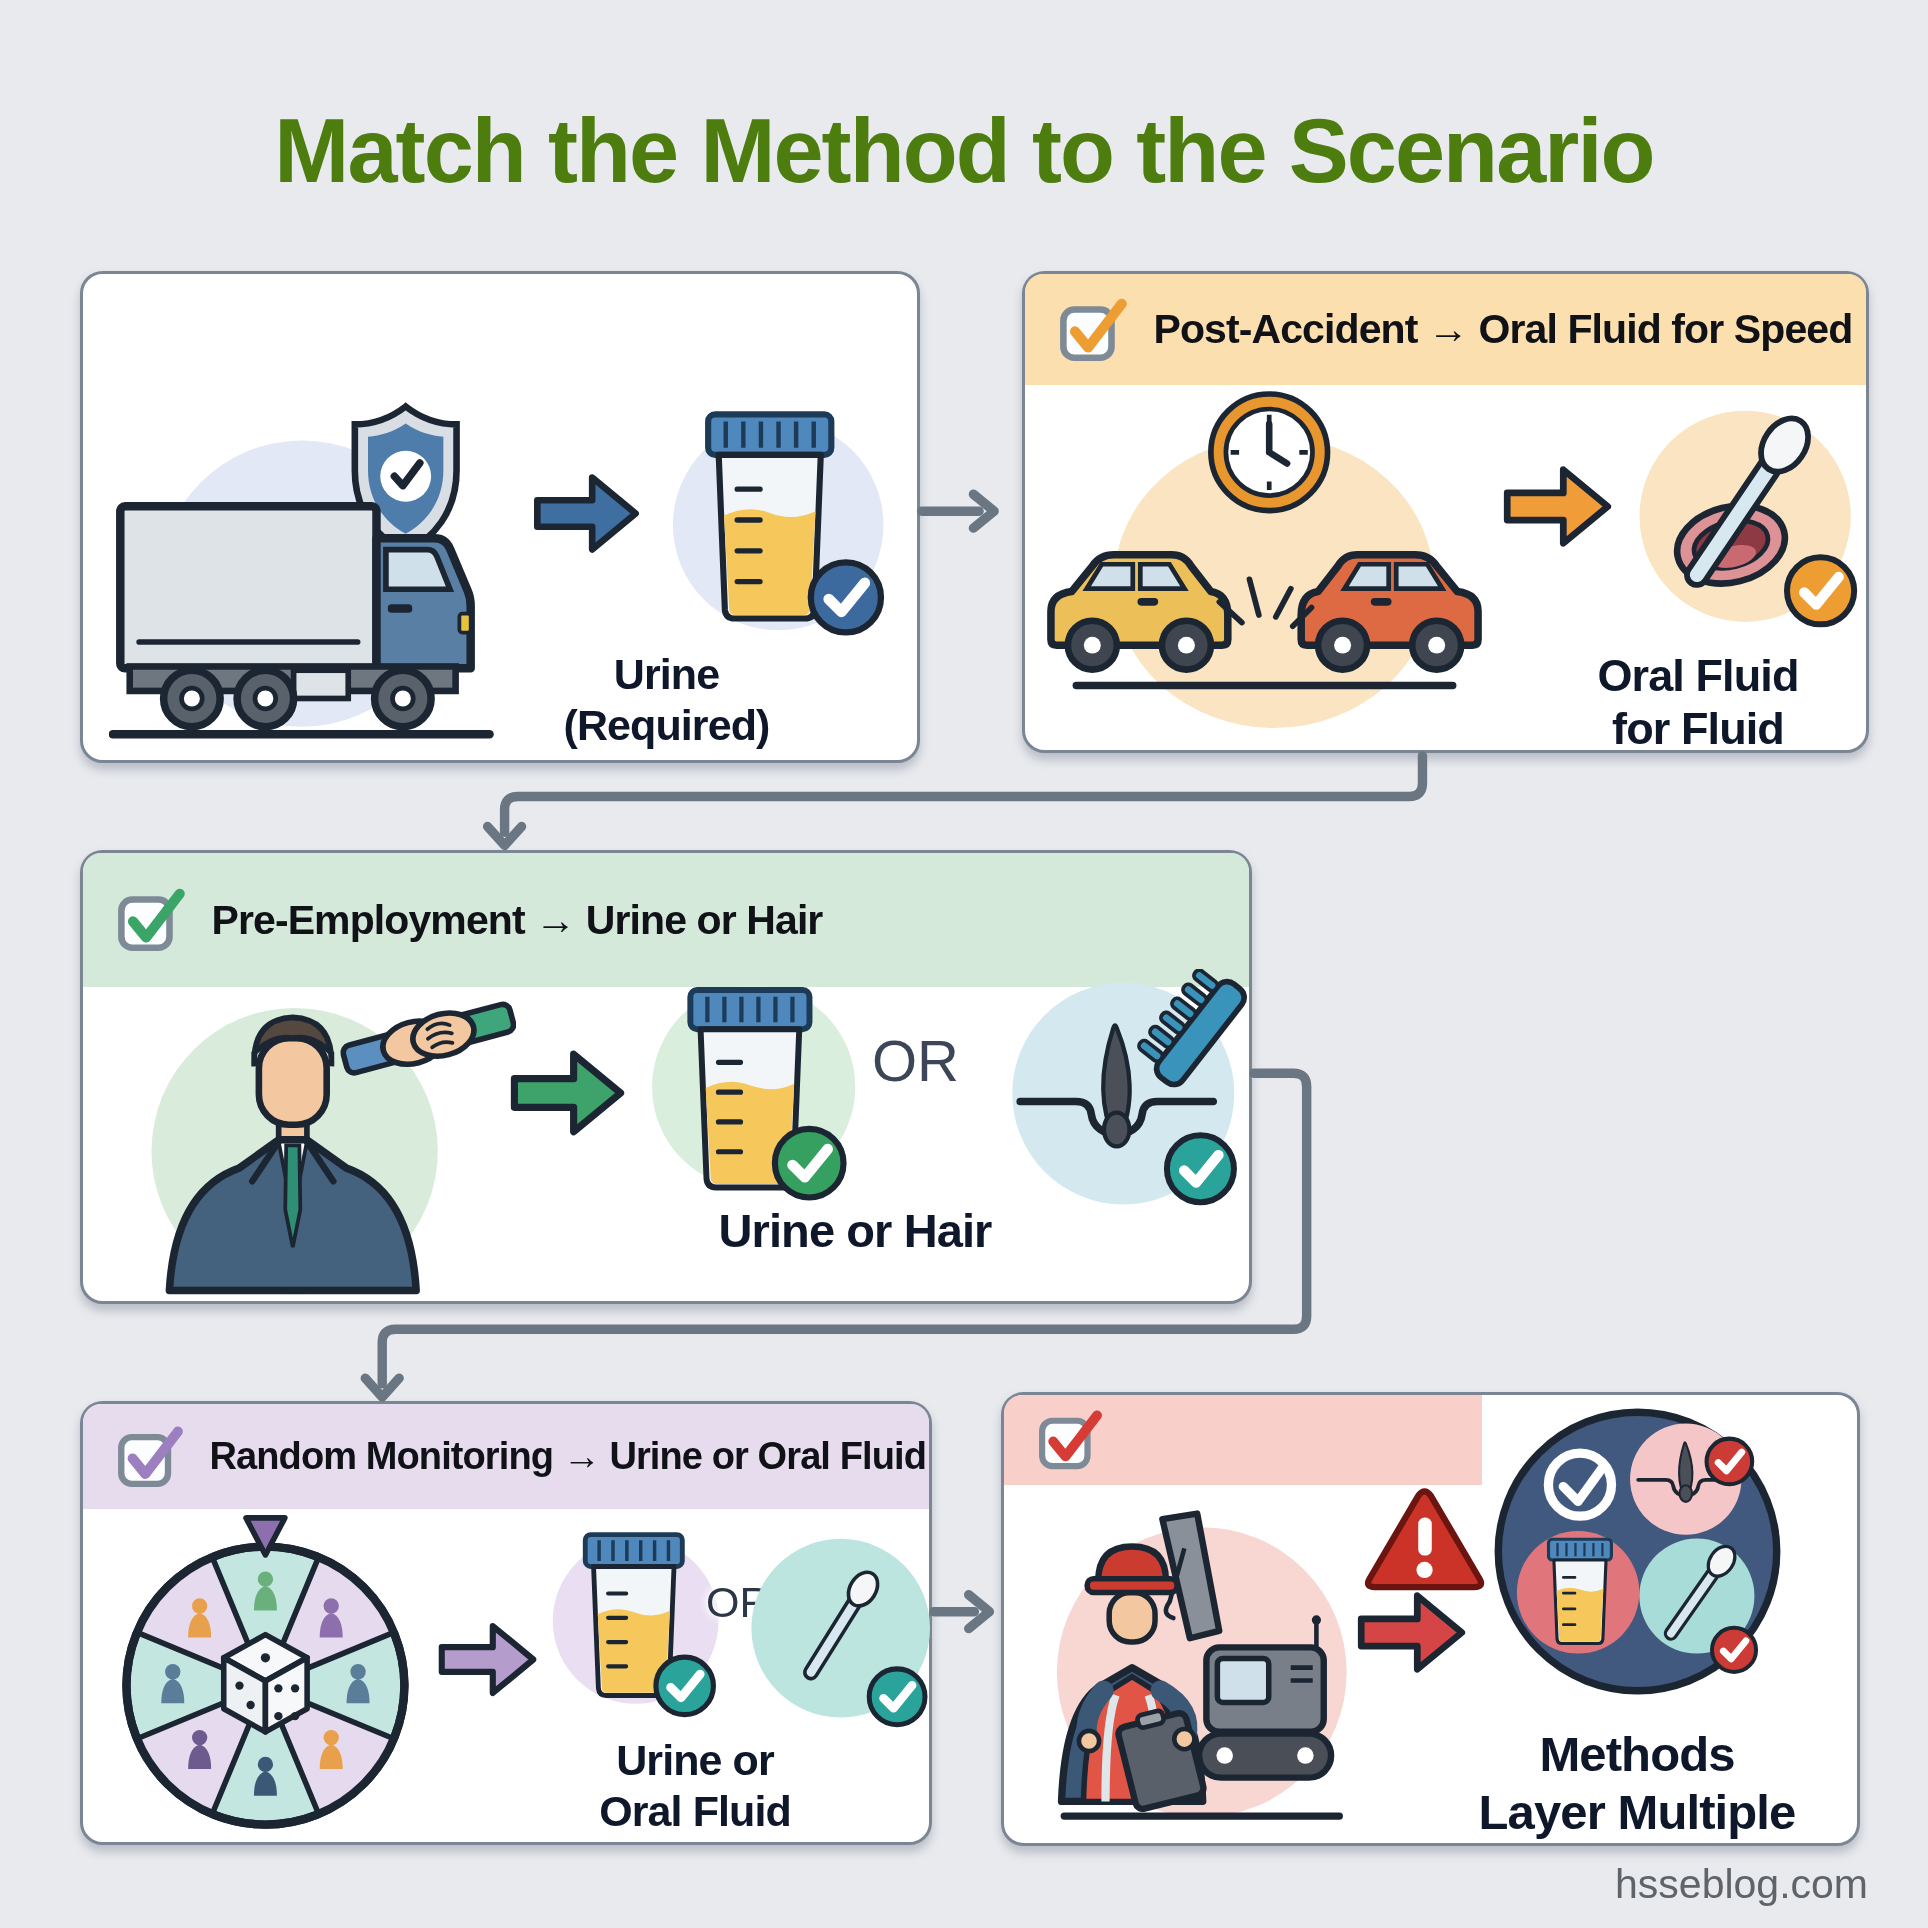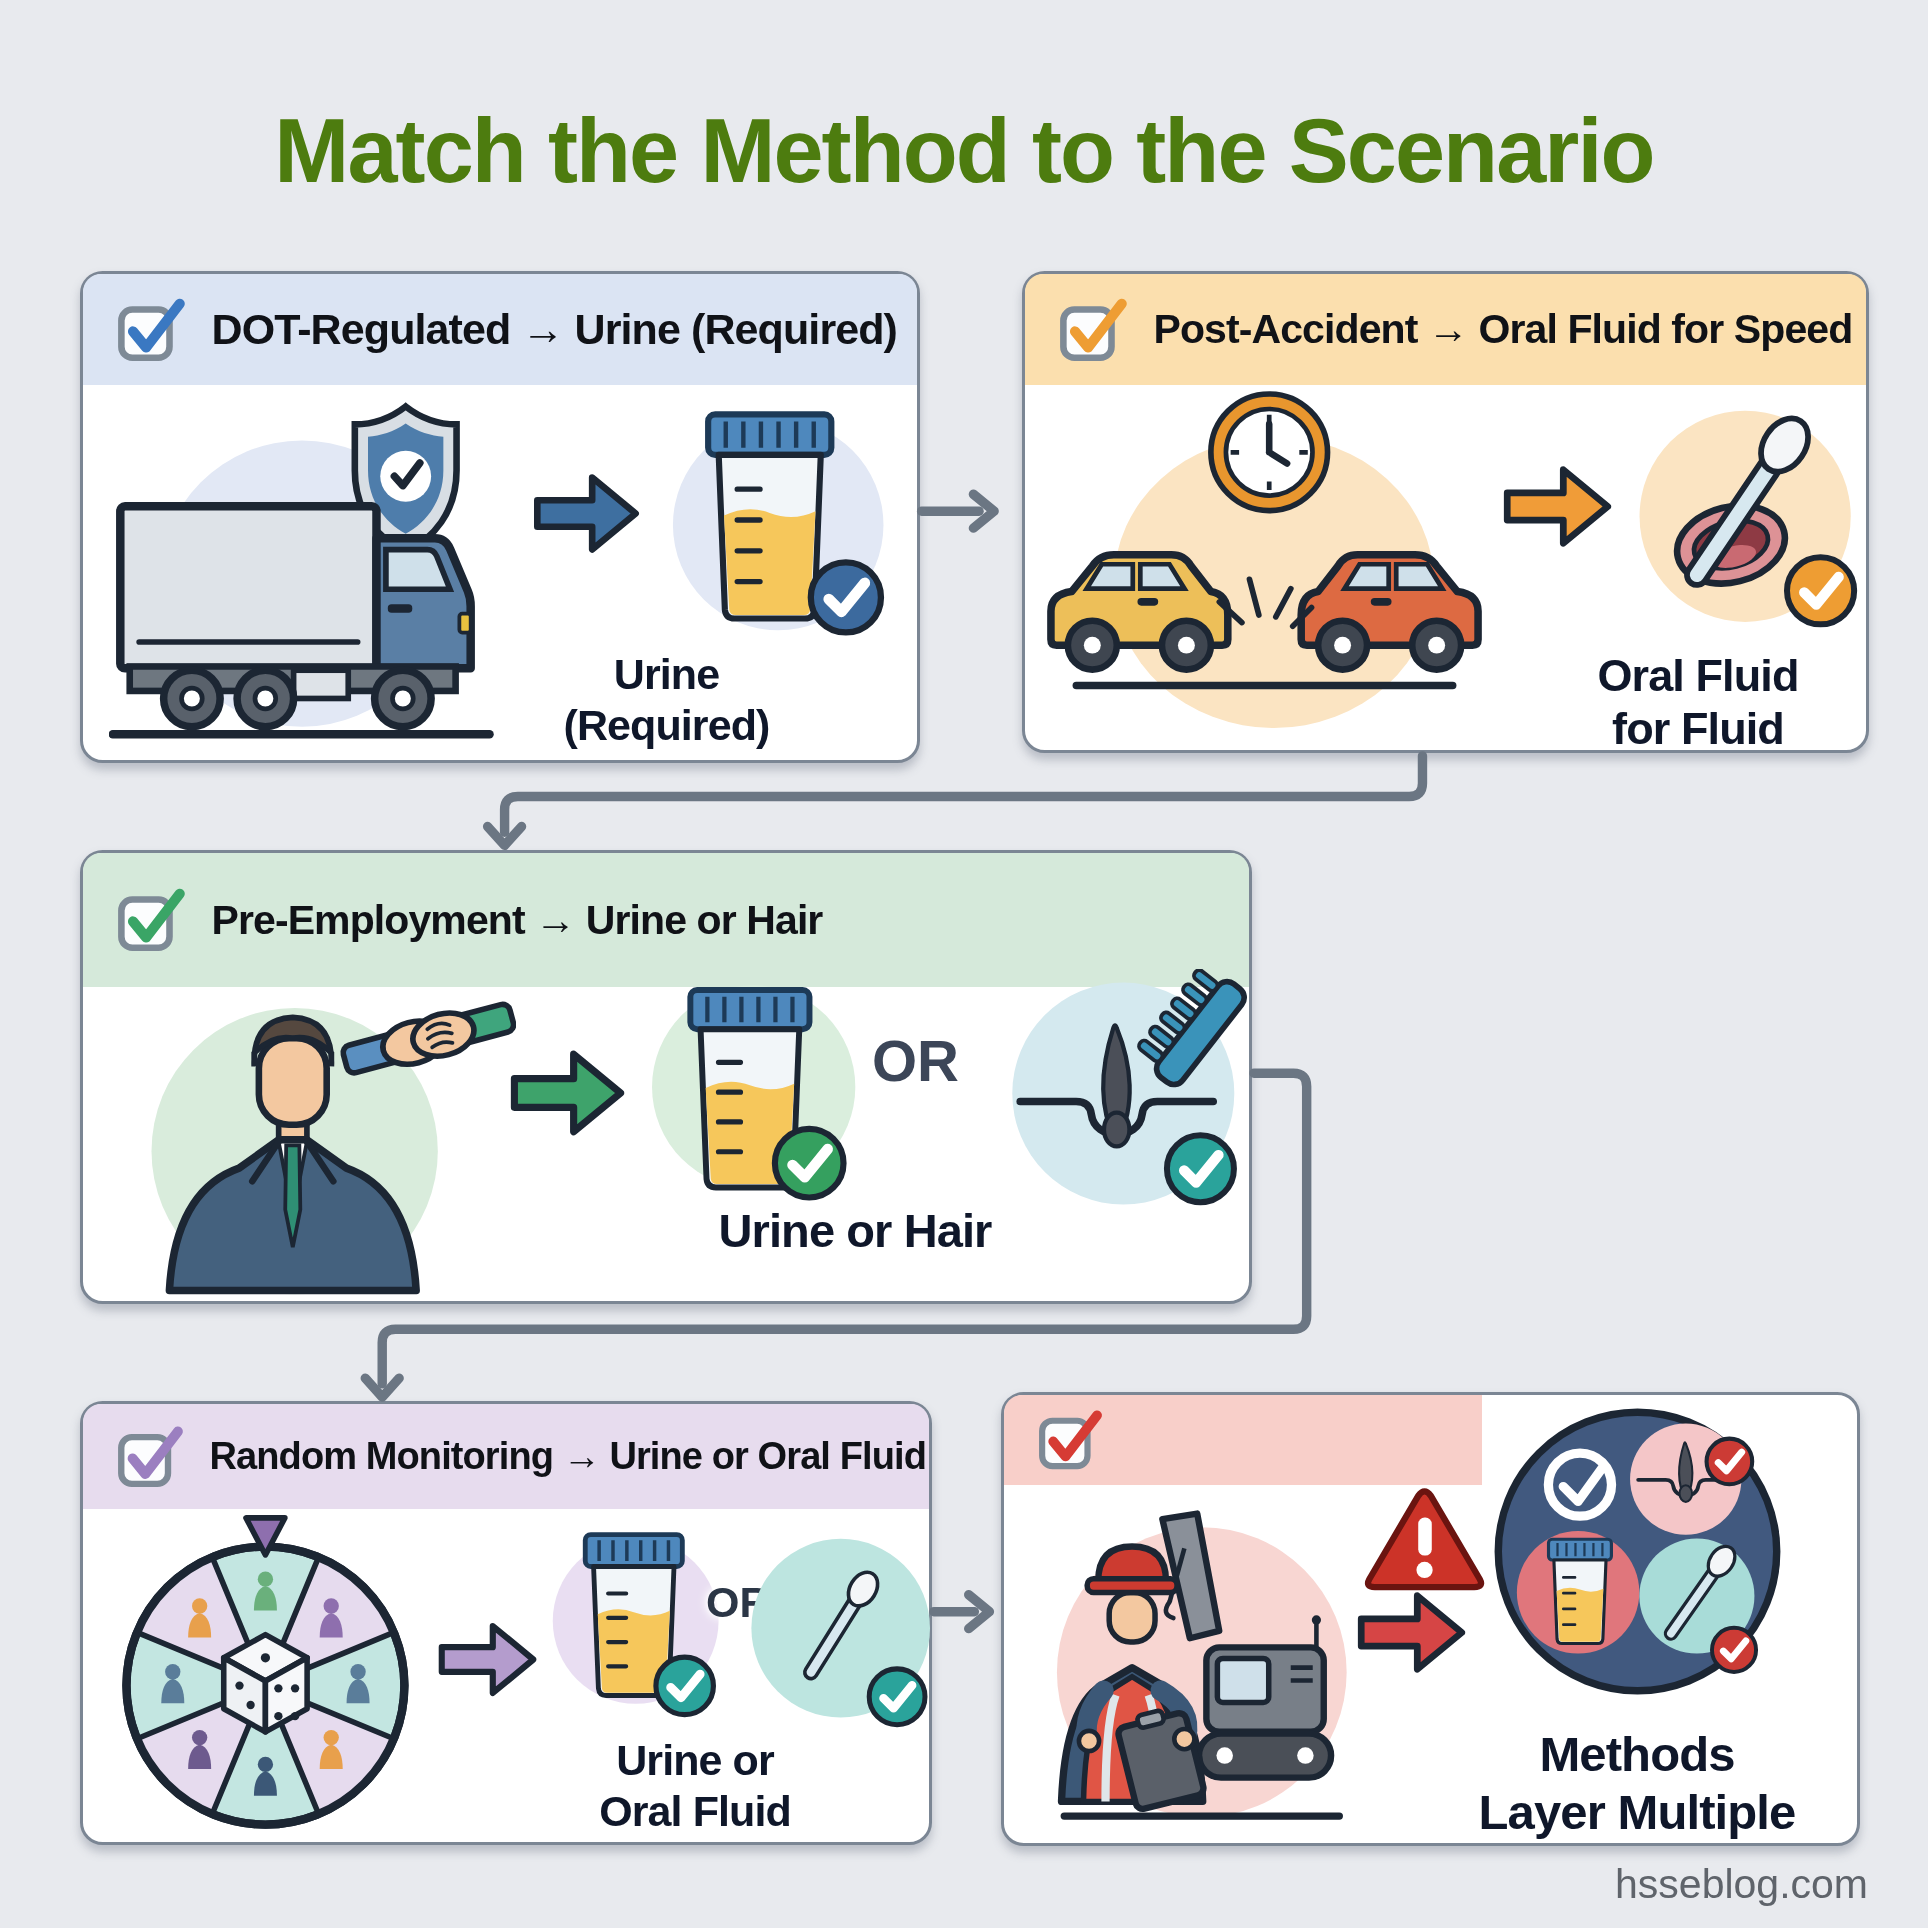--- a/index.html
+++ b/index.html
@@ -26,21 +26,21 @@
   .panel-header .hdr-text{
     font-weight:700;letter-spacing:-0.9px;color:#101217;white-space:nowrap;
   }
   .checkbox{flex:0 0 auto;}
   .scene{position:absolute;}
   .result-label{
     position:absolute;text-align:center;font-weight:700;color:#0f172a;
     line-height:1.18;letter-spacing:-0.9px;
   }
   .or-label{
-    position:absolute;font-weight:700;color:#3c4658;letter-spacing:0;
+    position:absolute;font-weight:400;color:#3c4658;letter-spacing:0;
   }
   .or-halo{text-shadow:0 0 5.6px #fff,0 0 9.4px #fff,0 0 13px #fff;color:#2b3646;}
   .watermark{
     position:absolute;right:60px;top:1861px;font-size:41px;color:#5f646b;
   }
   .connectors{position:absolute;left:0;top:0;pointer-events:none;}
   svg{display:block;}
 </style>
 </head>
 <body>
@@ -77,26 +77,20 @@
     <symbol id="sym-pawn" viewBox="0 0 40 58">
       <circle cx="20" cy="11" r="10" fill="currentColor"></circle>
       <path d="M20 20 C9 23 5 36 5 52 L35 52 C35 36 31 23 20 20 Z" fill="currentColor"></path>
     </symbol>
   </defs>
 </svg>
 
 <h1 class="page-title" style="color: #4d7c0f;">Match the Method to the Scenario</h1>
 
 <section class="panel" style="left:80px;top:271px;width:840px;height:492px;">
-  <div class="panel-header" style="width: 100%; height: 111px; background-color: rgb(219, 228, 243);">
-    <svg class="checkbox" width="70" height="68" viewBox="0 0 96 92" style="color:#3a78c2">
-        <use href="#sym-checkbox"></use>
-      </svg>
-    <div class="hdr-text" style="font-size:43px">DOT-Regulated → Urine (Required)</div>
-  </div>
   <svg class="scene" style="left:26px;top:121px" width="405" height="347" viewBox="0 0 430 368">
     <circle cx="205" cy="200" r="152" fill="#e2e8f5"></circle>
     <g transform="translate(255,8)">
       <path d="M60 4 C78 18 98 23 114 23 L114 72 C114 116 89 145 60 158 C31 145 6 116 6 72 L6 23 C22 23 42 18 60 4 Z" fill="#d8dee4" stroke="#1c2633" stroke-width="7"></path>
       <path d="M60 22 C73 31 87 35 100 36 L100 72 C100 105 81 128 60 139 C39 128 20 105 20 72 L20 36 C33 35 47 31 60 22 Z" fill="#4e7dab"></path>
       <circle cx="60" cy="78" r="27" fill="#ffffff"></circle>
       <path d="M48 78 L57 88 L75 64" fill="none" stroke="#1c2633" stroke-width="8" stroke-linecap="round" stroke-linejoin="round"></path>
     </g>
     <g>
       <rect x="12" y="118" width="272" height="172" rx="5" fill="#dee3e8" stroke="#1c2633" stroke-width="9"></rect>

